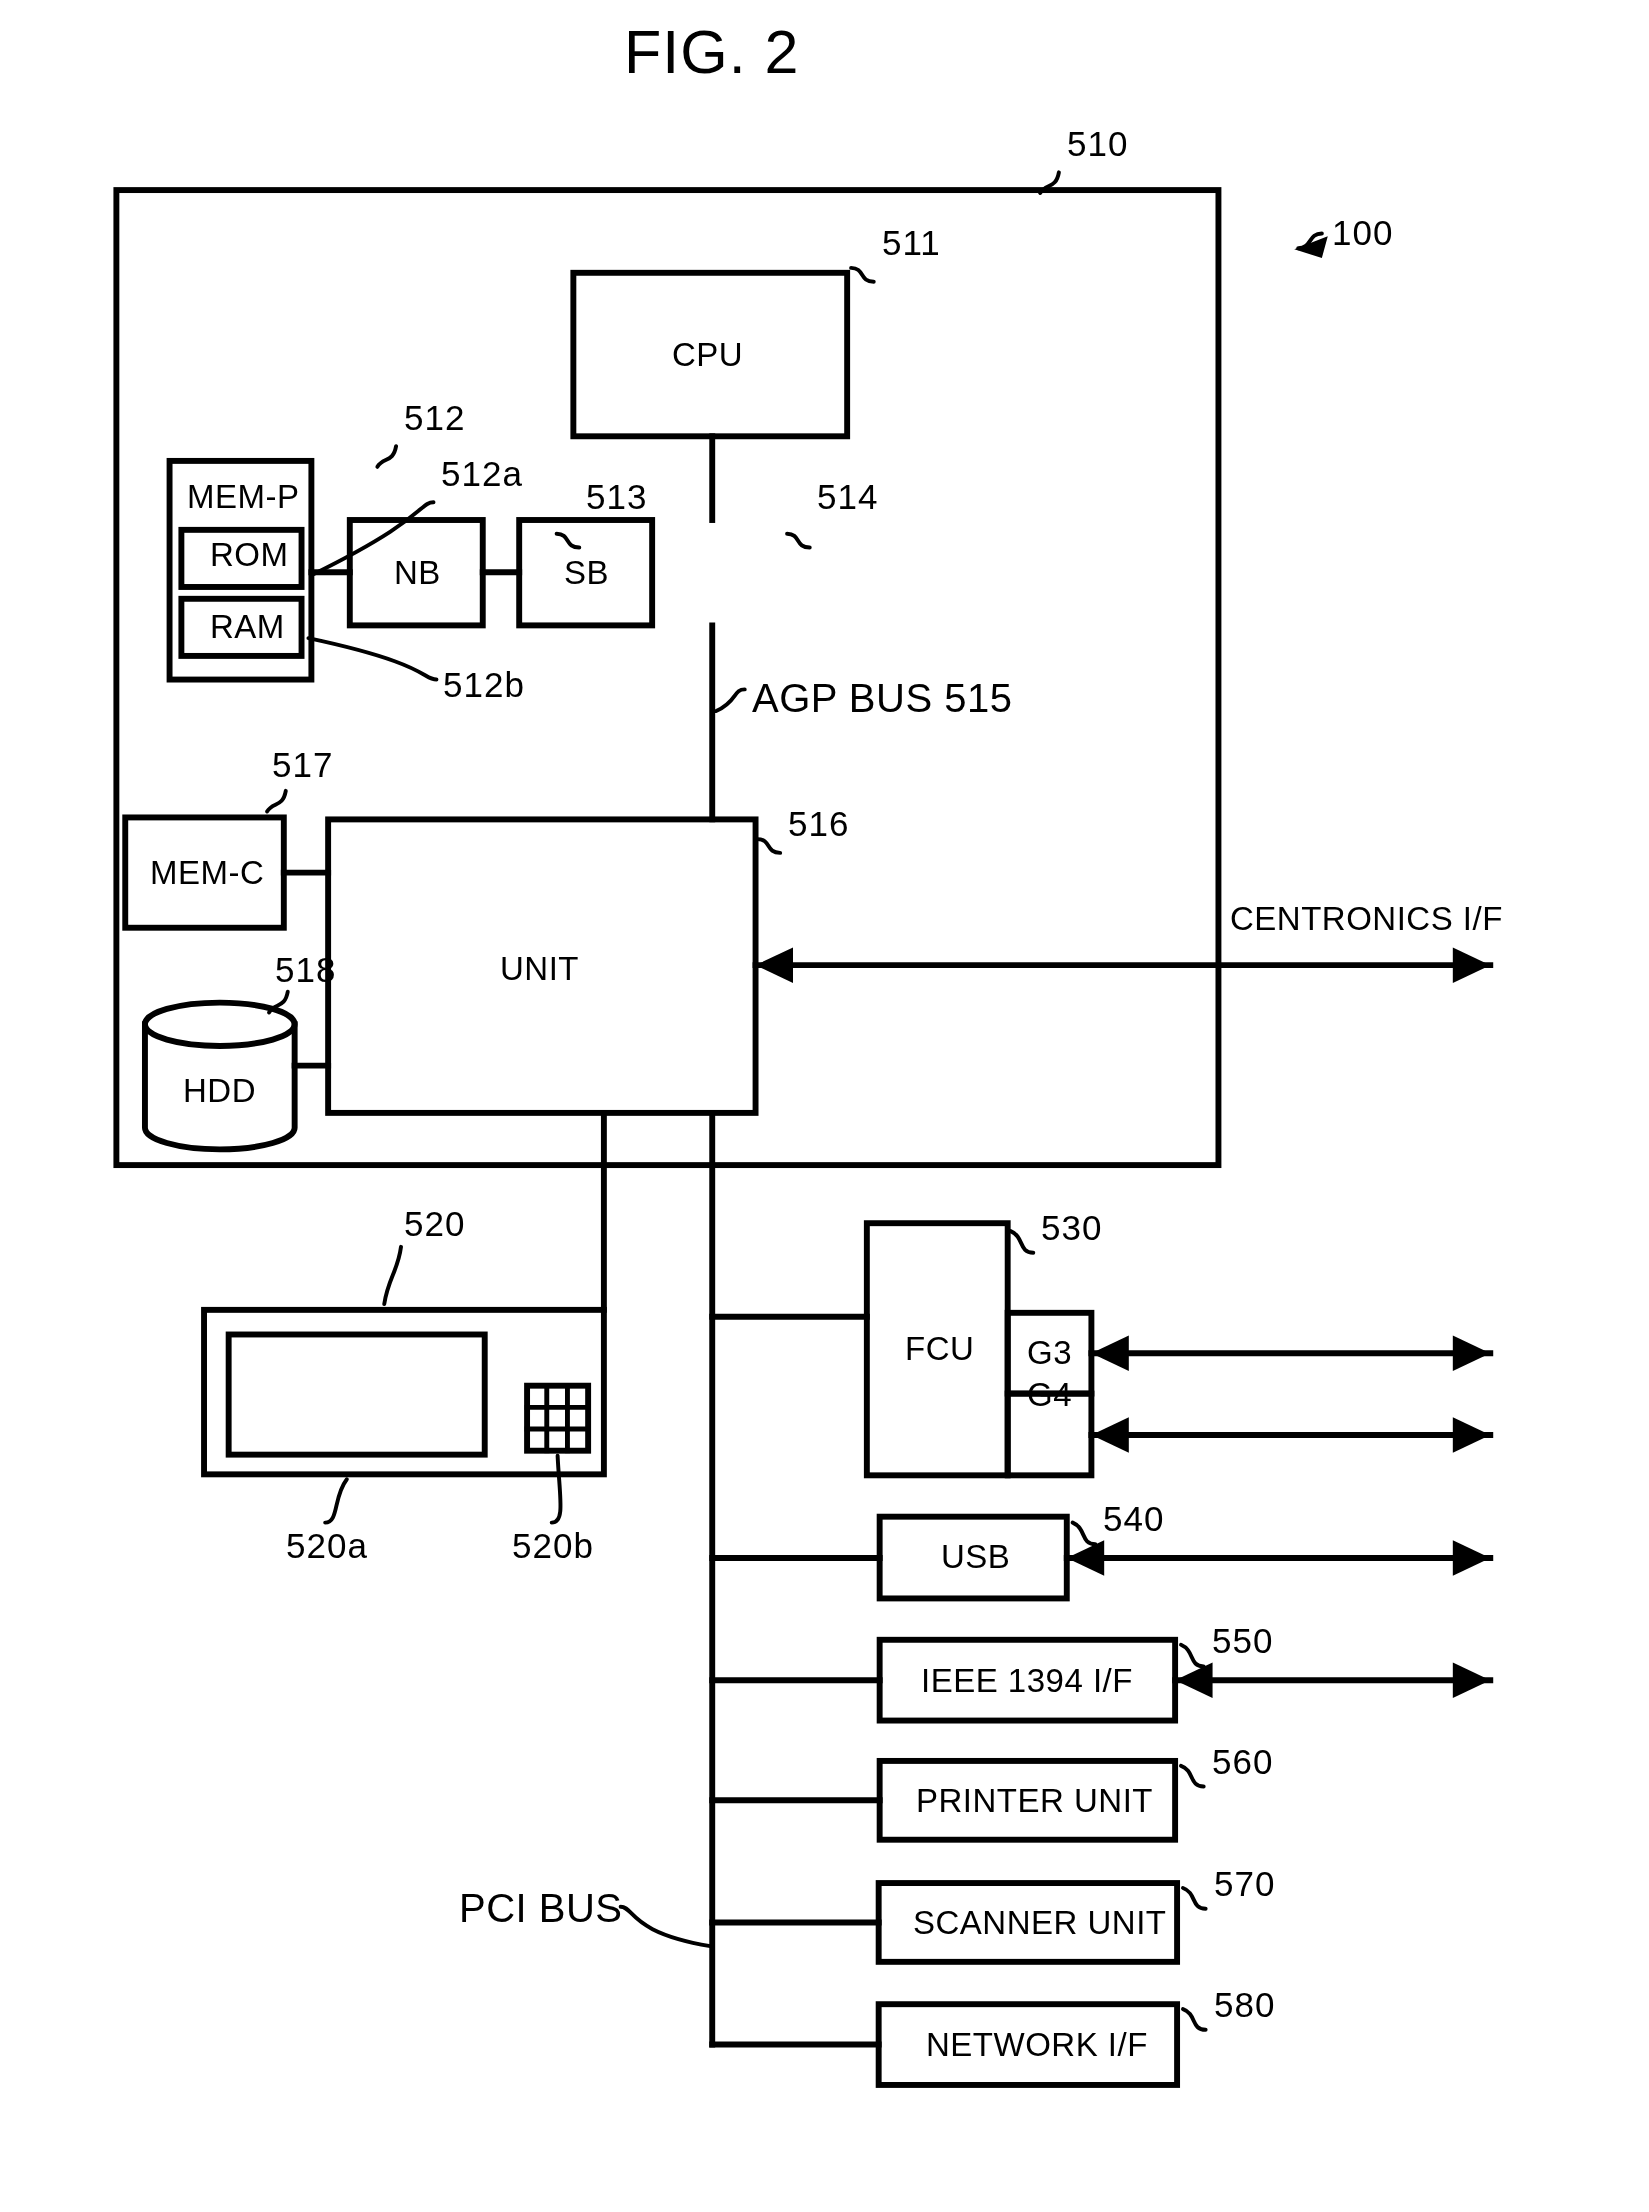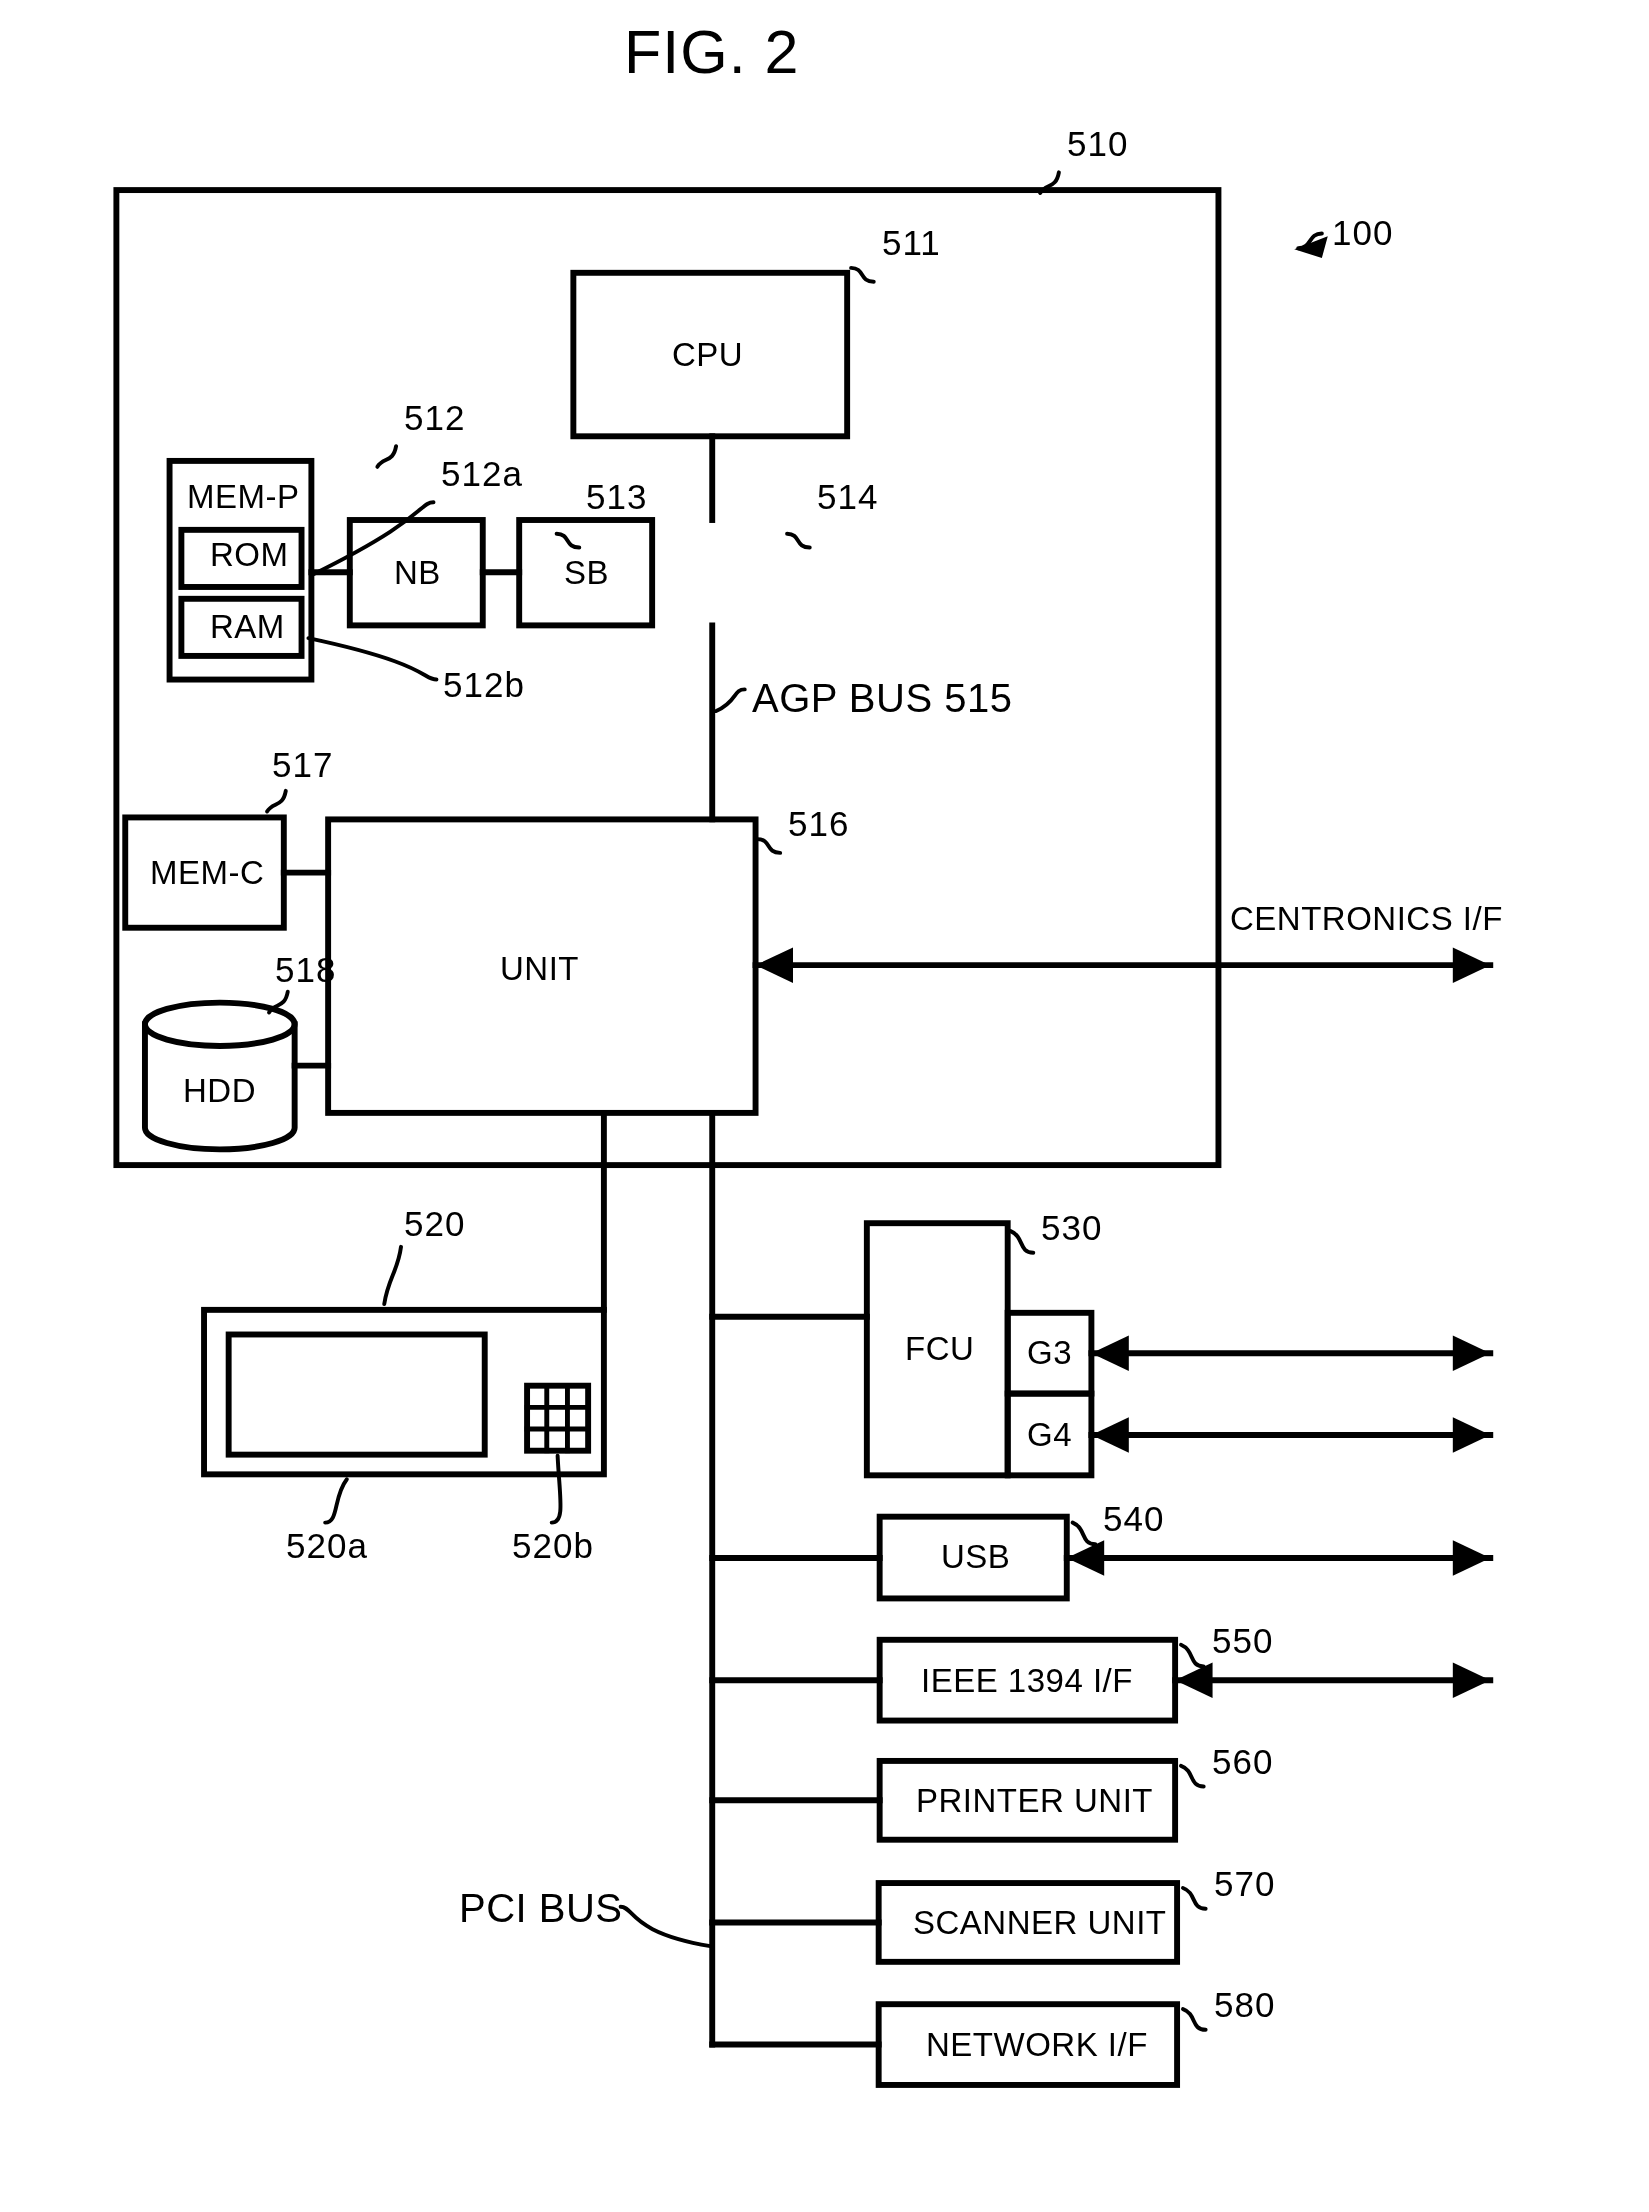--- a/index.html
+++ b/index.html
@@ -173,21 +173,21 @@
 
   <div class="lbl iftxt" style="left:1230px;top:902px;">CENTRONICS I/F</div>
 
   <div class="lbl reftxt" style="left:404px;top:1206px;">520</div>
   <div class="lbl reftxt" style="left:286px;top:1528px;">520a</div>
   <div class="lbl reftxt" style="left:512px;top:1528px;">520b</div>
 
   <div class="lbl boxtxt" style="left:905px;top:1332px;">FCU</div>
   <div class="lbl reftxt" style="left:1041px;top:1210px;">530</div>
   <div class="lbl boxtxt" style="left:1027px;top:1336px;">G3</div>
-  <div class="lbl boxtxt" style="left:1027px;top:1418px;">G4</div>
+  <div class="lbl boxtxt" style="left:1027px;top:1378px;">G4</div>
 
   <div class="lbl boxtxt" style="left:941px;top:1540px;">USB</div>
   <div class="lbl reftxt" style="left:1103px;top:1501px;">540</div>
 
   <div class="lbl boxtxt" style="left:921px;top:1664px;">IEEE 1394 I/F</div>
   <div class="lbl reftxt" style="left:1212px;top:1623px;">550</div>
 
   <div class="lbl boxtxt" style="left:916px;top:1784px;">PRINTER UNIT</div>
   <div class="lbl reftxt" style="left:1212px;top:1744px;">560</div>
 

